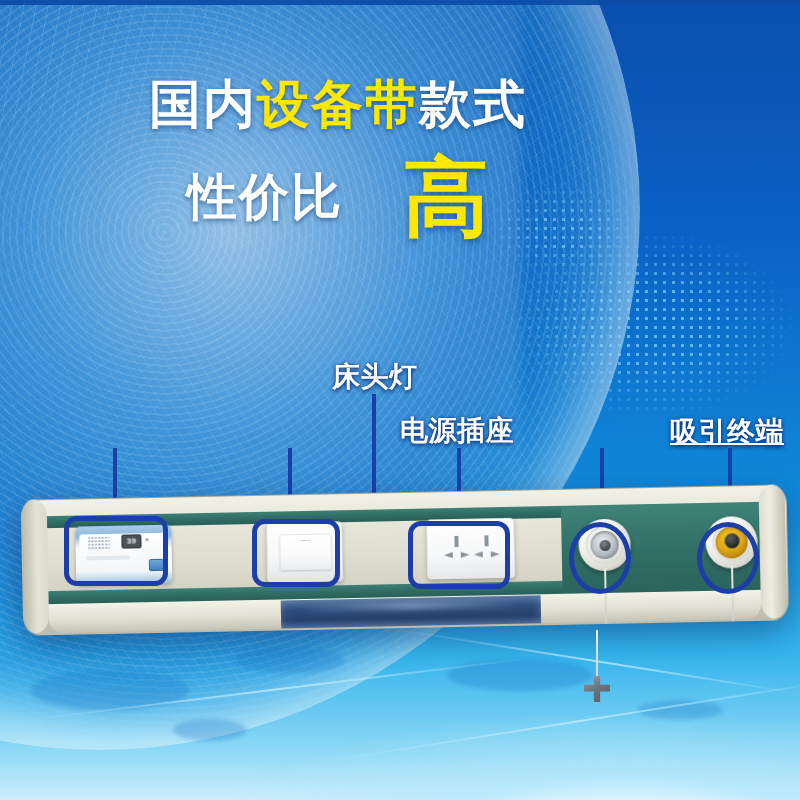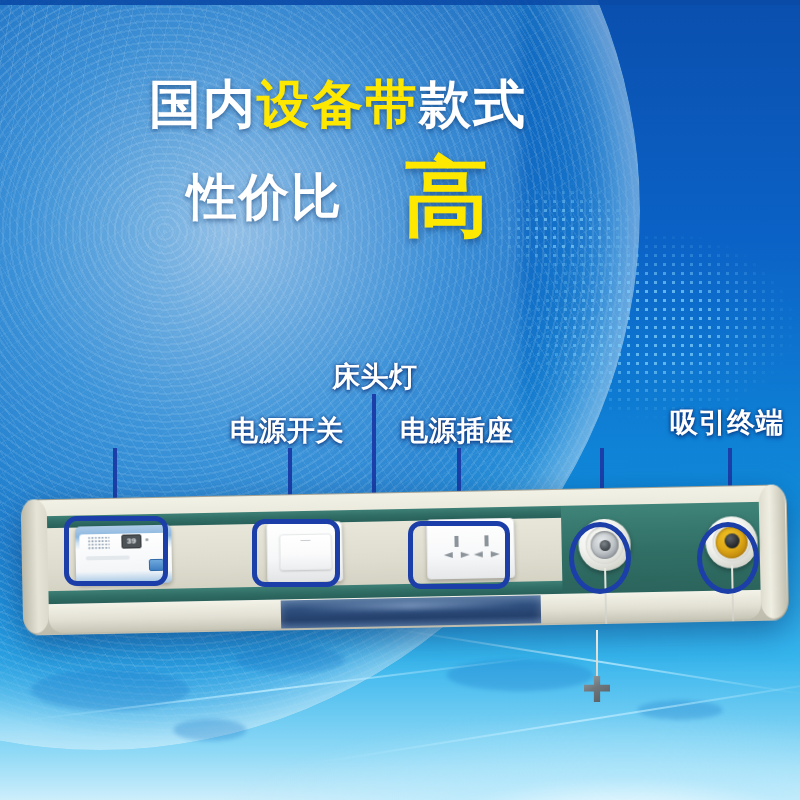--- a/index.html
+++ b/index.html
@@ -292,24 +292,23 @@
   <div class="bg-topbar"></div>
 
   <div class="head">
     <div class="head-line1"><span>国内</span><span class="hl">设备带</span><span>款式</span></div>
     <div class="head-line2">
       <span class="w">性价比</span>
       <span class="big">高</span>
     </div>
   </div>
 
-  <div class="label" style="left:230px;top:412px;font-size:28px;">电源开关</div>
   <div class="label" style="left:400px;top:412px;font-size:28px;">电源插座</div>
   <div class="label" style="left:332px;top:358px;font-size:28px;">床头灯</div>
-  <div class="label" style="left:670px;top:404px;font-size:28px;">吸引终端</div>
+  <div class="label" style="left:670px;top:413px;font-size:28px;text-decoration:underline;">吸引终端</div>
 
   <div class="lead" style="left:113px;top:448px;height:82px;"></div>
   <div class="lead" style="left:288px;top:448px;height:82px;"></div>
   <div class="lead" style="left:372px;top:394px;height:222px;"></div>
   <div class="lead" style="left:457px;top:448px;height:82px;"></div>
   <div class="lead" style="left:600px;top:448px;height:82px;"></div>
   <div class="lead" style="left:728px;top:448px;height:82px;"></div>
 
   <div class="panel-wrap">
     <div class="panel-body"></div>

